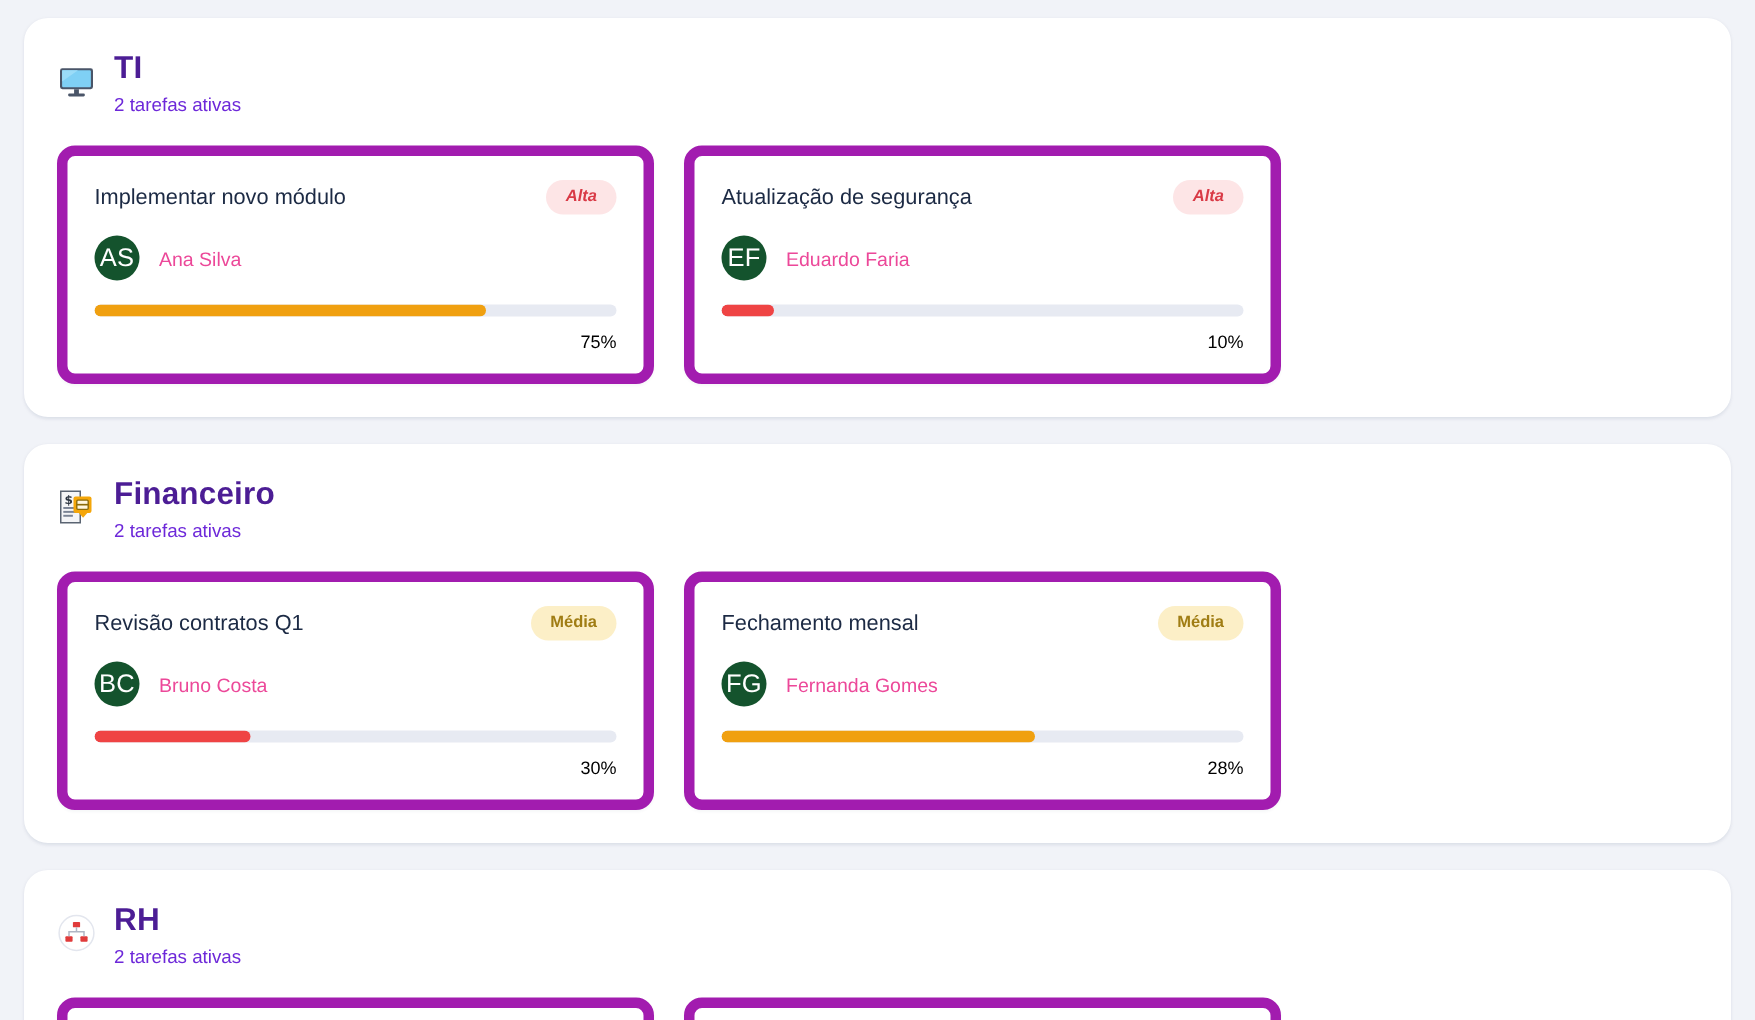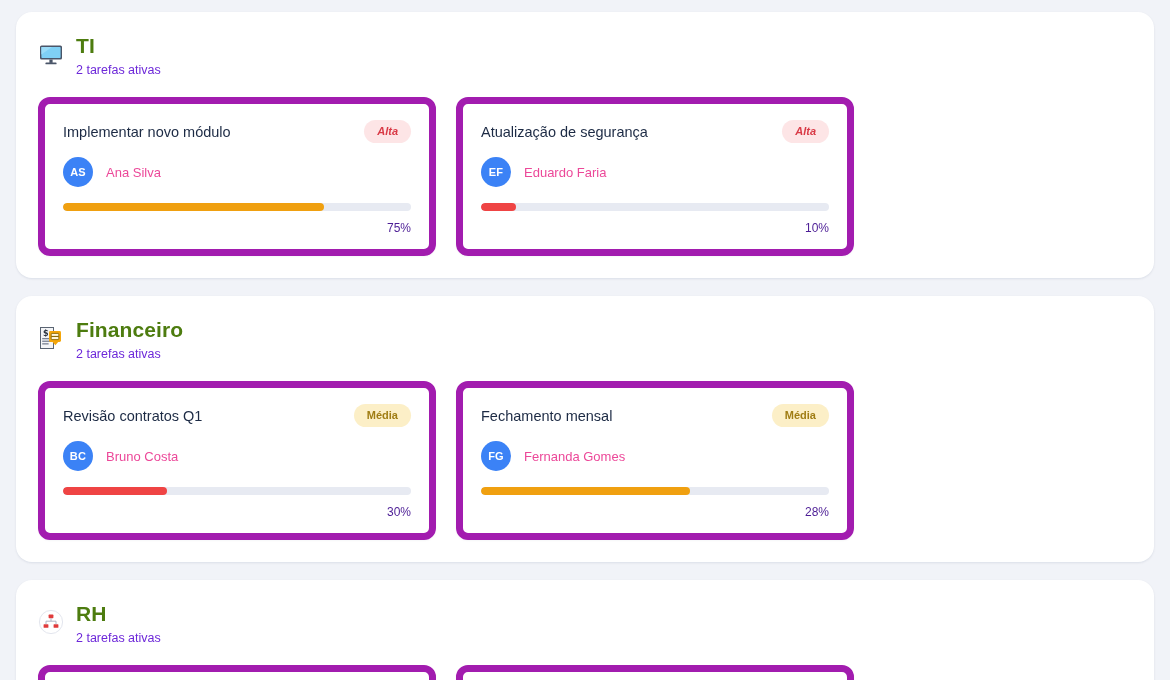--- a/index.html
+++ b/index.html
@@ -47,21 +47,21 @@
     display: flex;
     align-items: center;
     justify-content: center;
   }
 
   .dept-heading-text { display: flex; flex-direction: column; }
 
   .dept-title {
     font-size: 21px;
     font-weight: bold;
-    color: #4d7c0f;
+    color: #4c1d95;
     letter-spacing: 0.1px;
     line-height: 28px;
   }
 
   .dept-sub {
     font-size: 12.5px;
     color: #6d28d9;
     line-height: 18px;
     margin-top: 1px;
   }
@@ -113,24 +113,24 @@
     align-items: center;
     gap: 13px;
     margin-top: 14px;
   }
 
   .avatar {
     width: 30px;
     height: 30px;
     flex: 0 0 30px;
     border-radius: 50%;
-    background: #3b82f6;
+    background: #14532d;
     color: #ffffff;
-    font-size: 11px;
-    font-weight: bold;
+    font-size: 17px;
+    font-weight: normal;
     display: flex;
     align-items: center;
     justify-content: center;
     letter-spacing: 0.2px;
   }
 
   .assignee-name {
     font-size: 13px;
     color: #ec4899;
   }
@@ -145,21 +145,21 @@
 
   .progress-fill {
     height: 100%;
     border-radius: 999px;
   }
 
   .progress-value {
     margin-top: 10px;
     text-align: right;
     font-size: 12px;
-    color: #4c1d95;
+    color: #000000;
   }
 
   
   .ico { display: block; }
 </style>
 </head>
 <body>
 
 <div class="board">
     <div class="dept-section">

